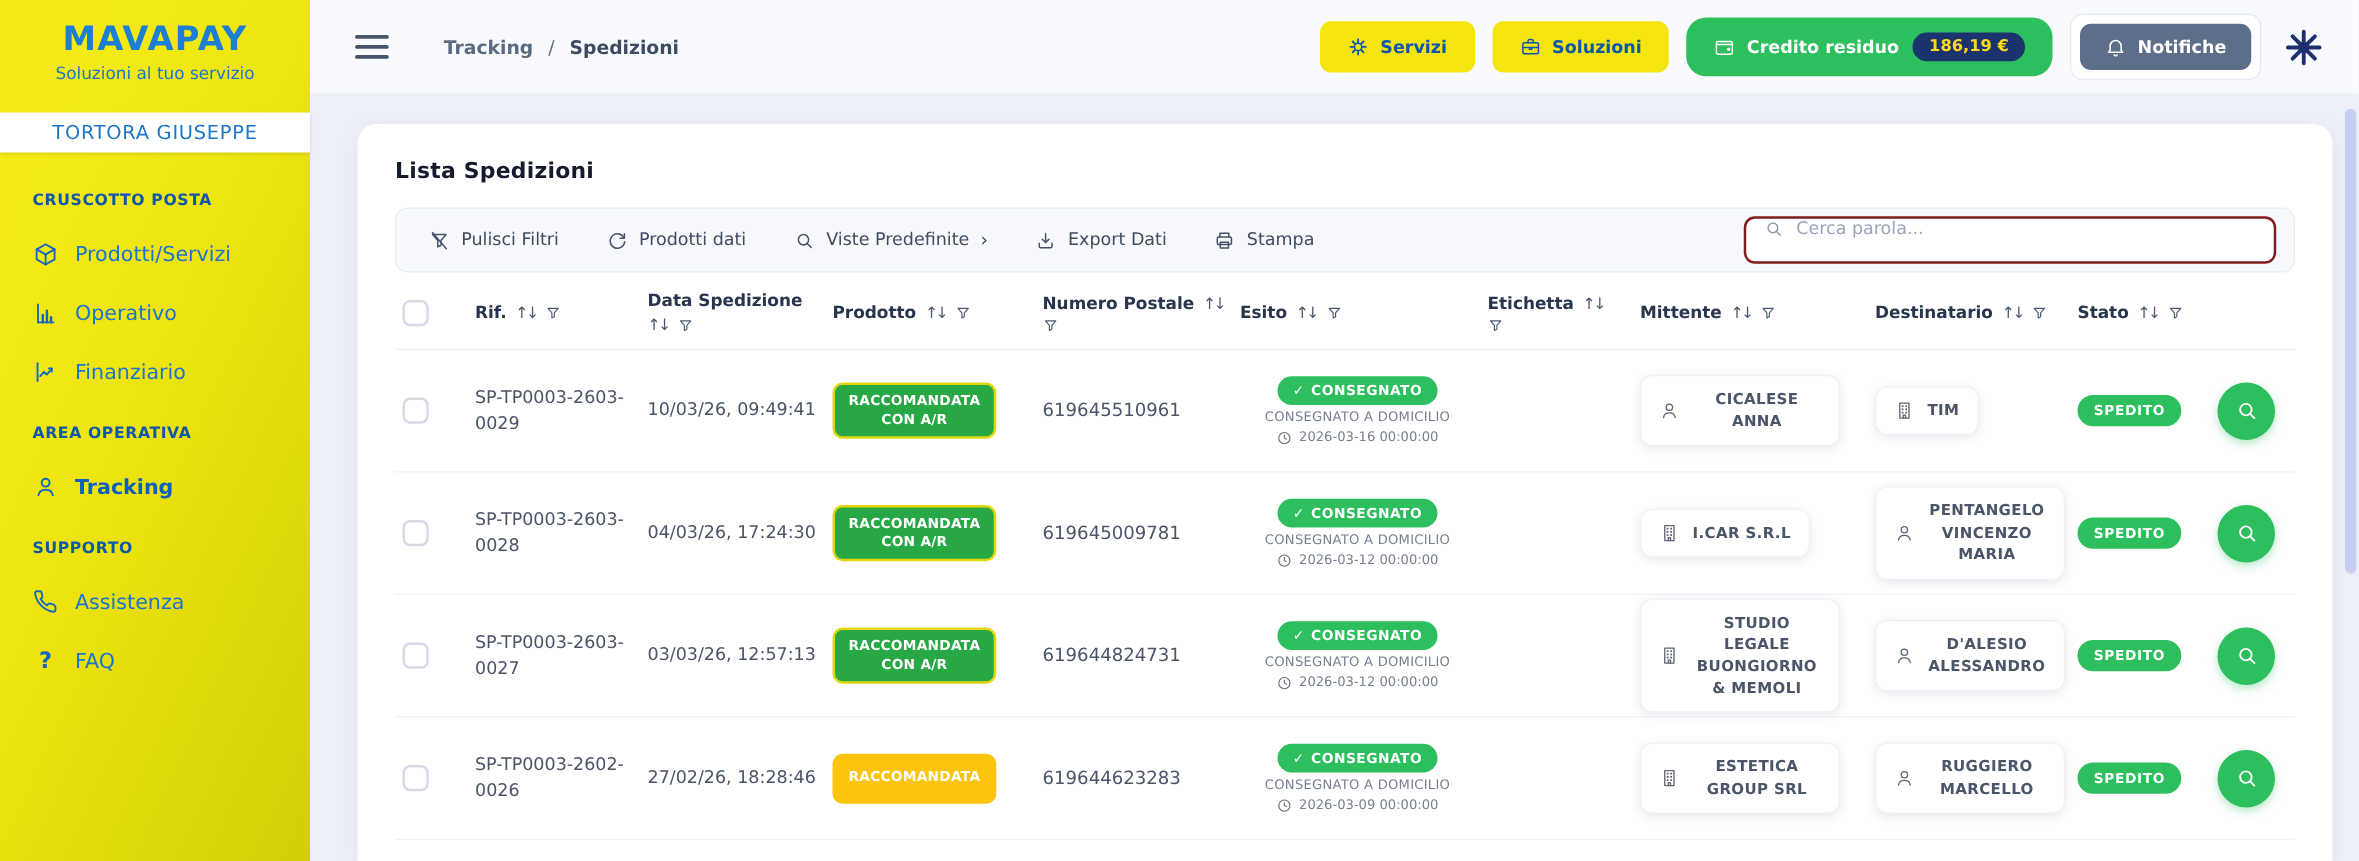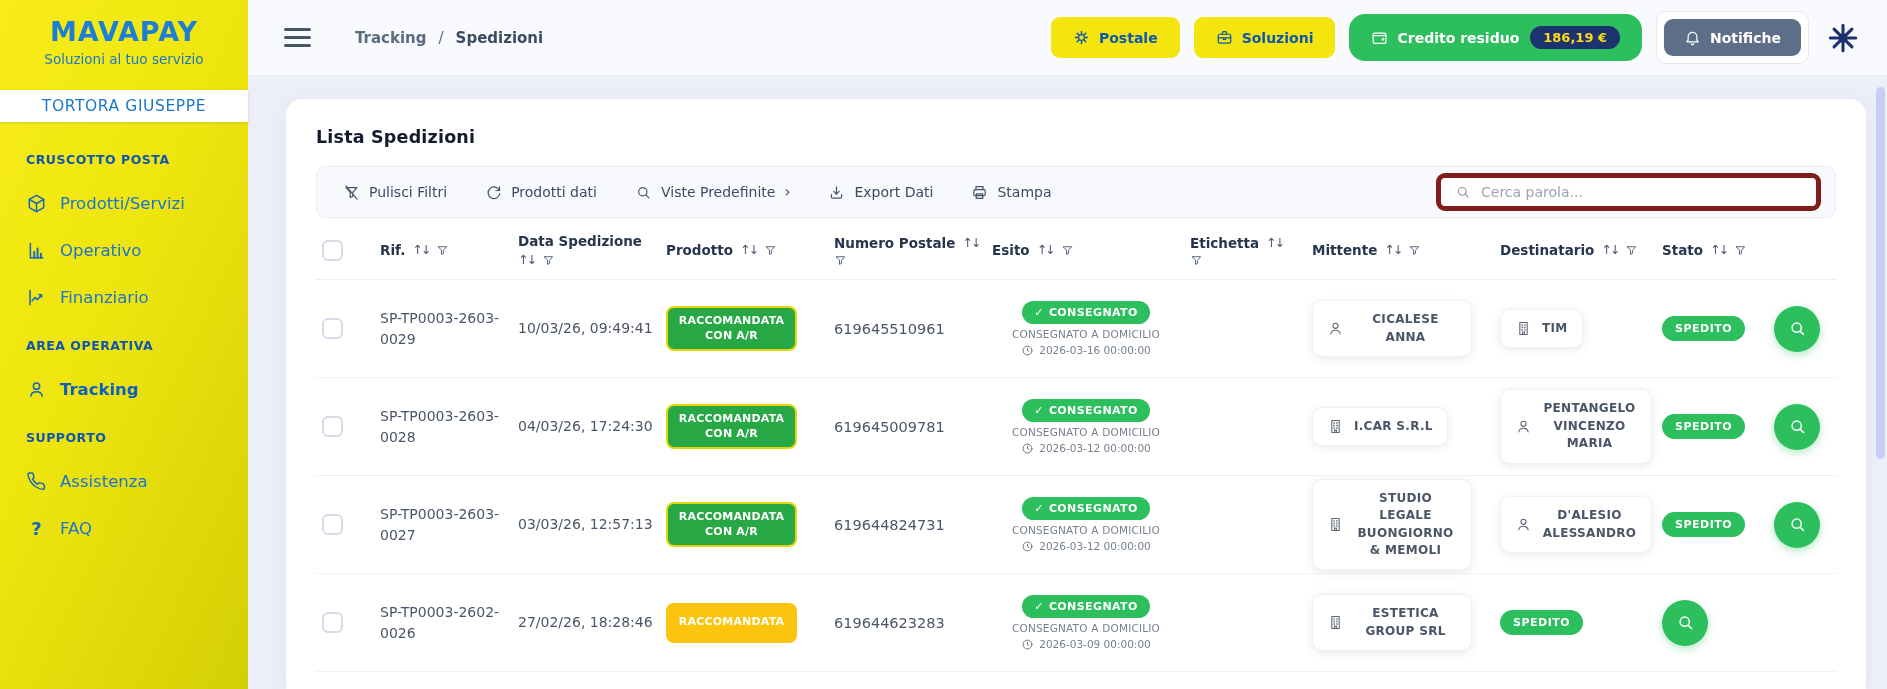--- a/index.html
+++ b/index.html
@@ -51,22 +51,22 @@
   .card { background:#ffffff; border-radius:16px 16px 0 0; box-shadow:0 4px 18px rgba(30,40,90,.06);
     width:1580px; height:100%; padding:28px 30px 0 30px; }
   .card-title { color:#141b2d; font-size:17.5px; font-weight:800; letter-spacing:.2px; }
 
   .toolbar { margin-top:19px; height:52px; background:#f8f9fc; border:1px solid #e9ecf4; border-radius:10px;
     display:flex; align-items:center; padding:0 14px 0 26px; gap:38px; }
   .tool-btn { display:flex; align-items:center; gap:9px; background:none; border:none; cursor:pointer;
     font-family:inherit; font-size:14px; color:#3d4b61; }
   .tool-btn .ic { width:17px; height:17px; color:#46536a; }
   .tool-chevron { font-size:15px; color:#3d4b61; }
-  .search-box { margin-left:auto; width:385px; height:38px; background:#ffffff; border:5px solid #7f1d1d; border-radius:9px;
-    display:flex; align-items:center; gap:10px; padding:0 14px; }
+  .search-box { margin-left:auto; width:426px; height:38px; background:#ffffff; border:2px solid #7f1d1d; border-radius:9px;
+    display:flex; align-items:flex-start; gap:10px; padding:0 14px; }
   .search-box .ic { width:16px; height:16px; color:#8a93a8; flex:0 0 auto; }
   .search-box input { border:none; outline:none; flex:1; font-family:inherit; font-size:14px; color:#3d4b61; background:transparent; }
   .search-box input::placeholder { color:#9aa3b8; }
 
   
   .grid-row { display:grid; grid-template-columns:54px 128px 138px 158px 148px 188px 112px 178px 152px 102px 77px;
     column-gap:10px; align-items:center; }
   .thead { height:58px; border-bottom:1px solid #eef0f6; margin-top:4px; }
   .th { font-size:13.5px; font-weight:800; color:#27354d; display:flex; align-items:center; flex-wrap:wrap; column-gap:7px; row-gap:2px; line-height:1.35; }
   .sort-glyph { font-size:12.5px; letter-spacing:-2px; color:#4a5870; font-weight:400; cursor:pointer; }
@@ -250,21 +250,21 @@
   <div class="breadcrumb">
     <span class="crumb-1">Tracking</span>
     <span class="crumb-sep">/</span>
     <span class="crumb-2">Spedizioni</span>
   </div>
   <div class="topbar-right">
     <button class="tb-btn tb-yellow">
       <svg class="ic">
           <use href="#i-gear"></use>
         </svg>
-      <span>Postale</span>
+      <span>Servizi</span>
     </button>
     <button class="tb-btn tb-yellow">
       <svg class="ic">
           <use href="#i-briefcase"></use>
         </svg>
       <span>Soluzioni</span>
     </button>
     <button class="tb-btn tb-green">
       <svg class="ic">
           <use href="#i-wallet"></use>
@@ -569,20 +569,28 @@
       </div>
       <div></div>
       <div>
         <div class="party-card">
           <svg class="ic">
               <use href="#i-building"></use>
             </svg>
           <span class="party-name">ESTETICA GROUP SRL</span>
         </div>
       </div>
+      <div>
+        <div class="party-card">
+          <svg class="ic">
+              <use href="#i-person"></use>
+            </svg>
+          <span class="party-name">RUGGIERO MARCELLO</span>
+        </div>
+      </div>
       <div><span class="stato-pill">SPEDITO</span></div>
       <div>
         <button class="action-btn">
           <svg class="ic">
               <use href="#i-search"></use>
             </svg>
         </button>
       </div>
     </div>
 

